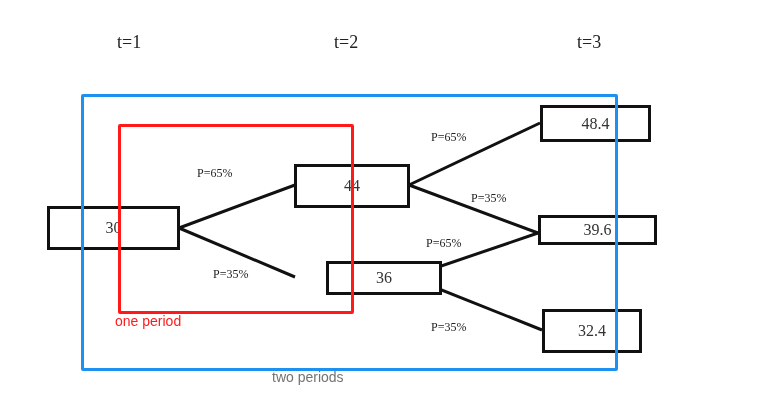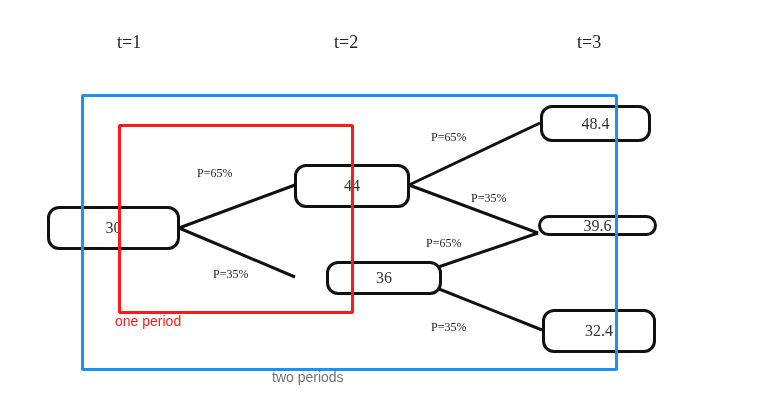--- a/index.html
+++ b/index.html
@@ -3,21 +3,21 @@
   <meta charset="utf-8">
   <style>
     html, body { margin: 0; padding: 0; background: #ffffff; }
     body { width: 760px; height: 403px; position: relative; overflow: hidden; }
     .stage { position: absolute; left: 0; top: 0; width: 760px; height: 403px; }
     svg { position: absolute; left: 0; top: 0; }
     .tlabel { position: absolute; font-family: "Liberation Serif", "DejaVu Serif", serif; font-size: 18px; color: #222; }
     .plabel { position: absolute; font-family: "Liberation Serif", "DejaVu Serif", serif; font-size: 12px; color: #222; white-space: nowrap; }
     .node {
       position: absolute; box-sizing: border-box;
-      border: 3px solid #111; border-radius: 12px; background: #fff;
+      border: 3px solid #111; border-radius: 0; background: #fff;
       font-family: "Liberation Serif", "DejaVu Serif", serif; font-size: 16px; color: #333;
       display: flex; align-items: center; justify-content: center;
     }
     .frame { position: absolute; box-sizing: border-box; border-radius: 2px; pointer-events: none; }
     .caption { position: absolute; font-family: Liberation Sans, sans-serif; font-size: 14px; white-space: nowrap; }
   </style>
 </head>
 <body>
 
 <div class="stage">
@@ -47,24 +47,24 @@
     </div>
   <div class="node" style="left:294px; top:164px; width:116px; height:44px;">
       <span>44</span>
     </div>
   <div class="node" style="left:294px; top:261px; width:116px; height:34px;margin-left:32px;">
       <span>36</span>
     </div>
   <div class="node" style="left:540px; top:105px; width:111px; height:37px;">
       <span>48.4</span>
     </div>
-  <div class="node" style="left:538px; top:215px; width:119px; height:21px;">
+  <div class="node" style="left:538px; top:215px; width:119px; height:30px;">
       <span>39.6</span>
     </div>
-  <div class="node" style="left:542px; top:309px; width:114px; height:44px;">
+  <div class="node" style="left:542px; top:309px; width:100px; height:44px;">
       <span>32.4</span>
     </div>
 
   <div class="frame" style="left:81px; top:94px; width:537px; height:277px; border:3px solid #1e90f0;"></div>
   <div class="frame" style="left:118px; top:124px; width:236px; height:190px; border:3px solid #ff1a1a;"></div>
 
   <div class="caption" style="left:115px; top:313px; color:#ff1a1a;">one period</div>
   <div class="caption" style="left:272px; top:369px; color:#737373;">two periods</div>
 </div>
 

